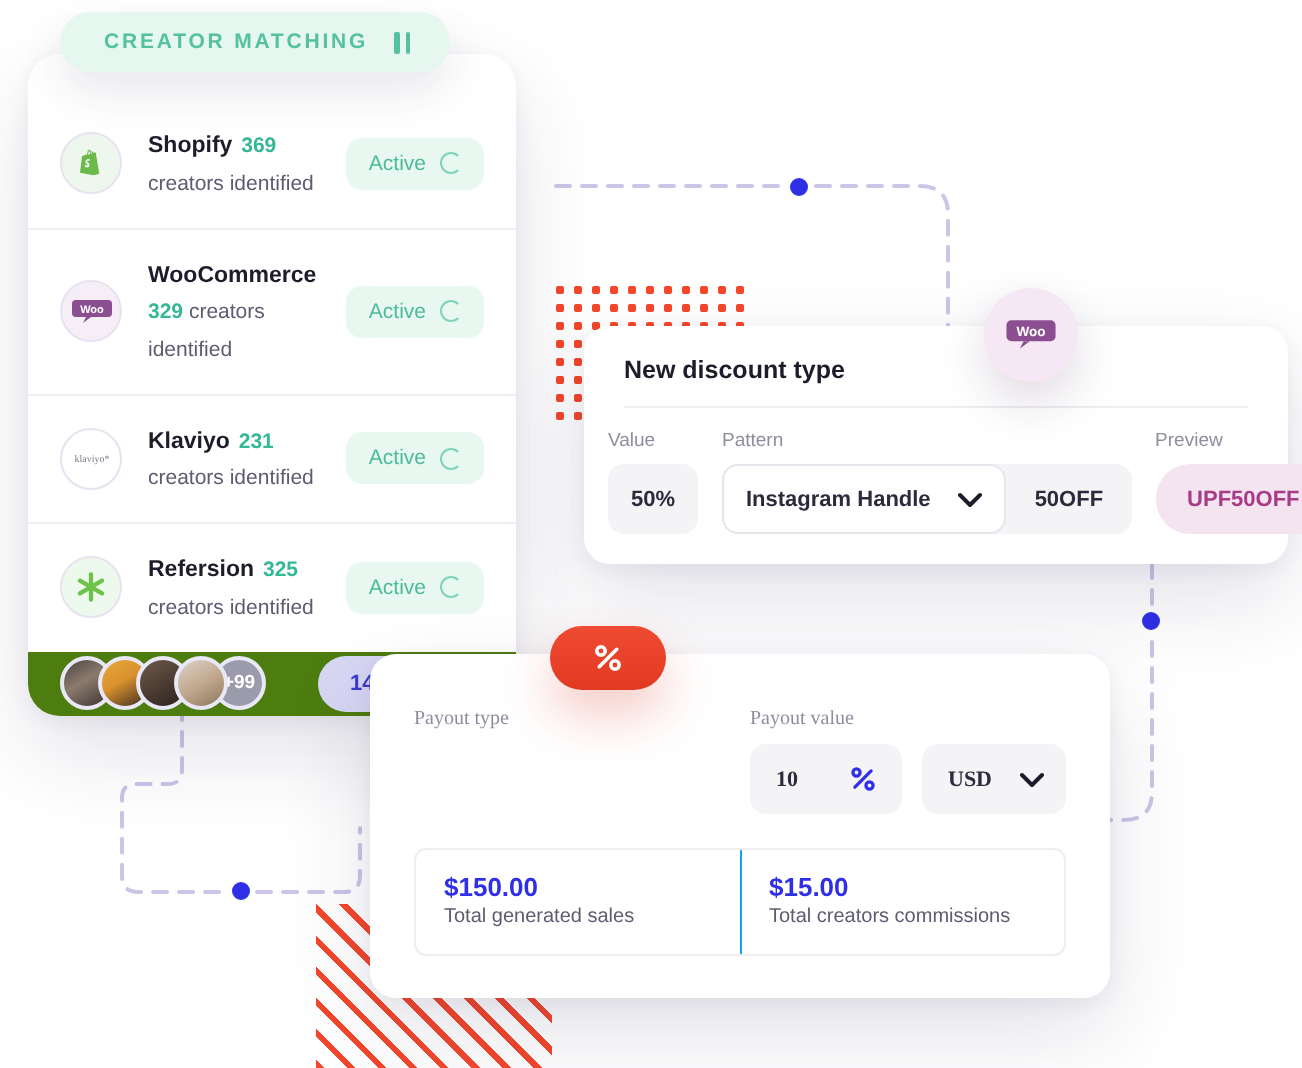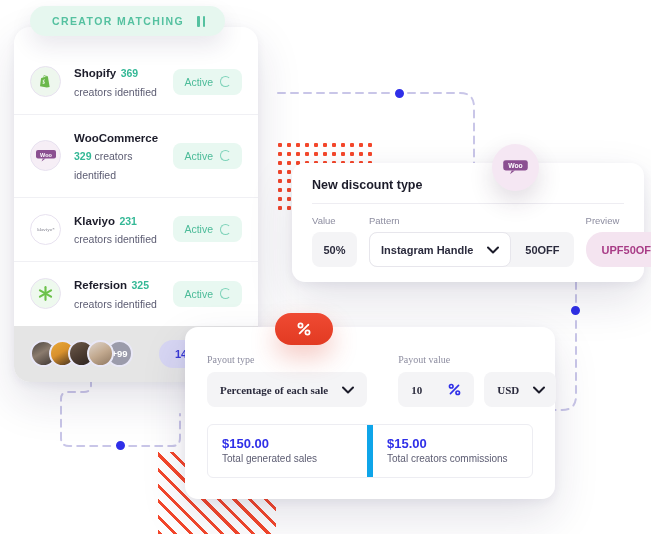--- a/index.html
+++ b/index.html
@@ -69,21 +69,21 @@
   .row-title { font-size: 11.5px; font-weight: bold; color: #1c1c2a; line-height: 1.45; }
   .row-sub { font-size: 10.5px; color: #5c5c72; line-height: 1.5; }
   .row-sub .num { color: #34b896; font-weight: bold; }
   .active-pill {
     background: #e8f8f1; color: #4bbb98; border-radius: 8px;
     font-size: 10.5px; padding: 7px 11px; display:flex; align-items:center; gap:7px;
   }
   .spinner { width: 11px; height: 11px; border: 1.6px solid #7fd3ba; border-radius: 50%; border-right-color: transparent; display:block; }
 
   .creator-footer {
-    background: #e5e5e5; padding: 14px 16px;
+    background: #4d7c0f; padding: 2px 16px;
     display: flex; align-items: center; gap: 26px;
   }
   .avatars { display: flex; }
   .avatars .av {
     width: 27px; height: 27px; border-radius: 50%;
     border: 2px solid #e9e8f7; margin-left: -8px;
     background-size: cover; overflow: hidden; position: relative;
   }
   .avatars .av:first-child { margin-left: 0; }
   .av-more {
@@ -98,21 +98,21 @@
 
   
   #discount-card { left: 292px; top: 163px; width: 352px; height: 119px; border-radius: 13px; }
   #woo-float {
     position: absolute; left: 492px; top: 144px; width: 47px; height: 47px;
     border-radius: 50%; background: #f5e7f3; display:flex; align-items:center; justify-content:center;
     box-shadow: 0 10px 24px rgba(60,30,70,.16); z-index: 6;
   }
   .disc-title { font-size: 12.5px; font-weight: bold; color: #1c1c2a; padding: 15px 20px 11px; }
   .disc-sep { height: 1px; background: #eeedf2; margin: 0 20px; }
-  .disc-body { display: flex; align-items: flex-end; gap: 12px; padding: 11px 20px 0; }
+  .disc-body { display: flex; align-items: flex-end; gap: 12px; padding: 11px 12px 0; }
   .fld-label { font-size: 9.5px; color: #8d8da0; margin-bottom: 6px; }
   .val-box {
     background: #f4f4f6; border-radius: 8px; height: 35px; width: 45px;
     display:flex; align-items:center; justify-content:center;
     font-size: 11px; font-weight: bold; color: #2b2b3d;
   }
   .pattern-wrap { display: flex; background: #f4f4f6; border-radius: 8px; height: 35px; align-items:center; }
   .pattern-select {
     background: #fff; border: 1px solid #e7e6ec; border-radius: 8px; height: 35px;
     display: flex; align-items:center; gap: 14px; padding: 0 11px;
@@ -141,21 +141,21 @@
     background: #f4f4f6; border-radius: 8px; height: 35px;
     display:flex; align-items:center; justify-content: space-between; gap: 14px;
     padding: 0 13px; font-size: 11px; font-weight: bold; color: #2b2b3d; white-space: nowrap;
   }
   .row-inline { display:flex; gap: 10px; }
   .totals {
     margin: 17px 22px 0; border: 1px solid #ededf2; border-radius: 6px;
     display: flex; height: 54px;
   }
   .total-cell { flex: 1; padding: 10px 14px; }
-  .total-cell + .total-cell { border-left: 6px solid #0ea5e9; }
+  .total-cell + .total-cell { border-left: 1px solid #0ea5e9; }
   .total-amt { font-size: 13px; font-weight: bold; color: #2f2fe8; line-height: 1.4; }
   .total-cap { font-size: 10px; color: #5c5c72; }
 
   .chev { flex: 0 0 auto; }
 </style>
 </head>
 <body>
 
 <div id="stage">
 
@@ -402,26 +402,20 @@
       <circle cx="12" cy="12" r="2.4" fill="none" stroke="#fff" stroke-width="2"></circle>
       <line x1="13" y1="3" x2="3" y2="13" stroke="#fff" stroke-width="2" stroke-linecap="round"></line>
     </svg>
   </div>
 
   <div class="card" id="affiliate-card">
     <div class="aff-body">
 
       <div style="flex:1;">
         <div class="aff-col-label">Payout type</div>
-        <div class="gray-select">
-          <span>Percentage of each sale</span>
-          <svg class="chev" width="12" height="8" viewBox="0 0 12 8">
-              <path d="M1 1.5L6 6.5L11 1.5" fill="none" stroke="#1c1c2a" stroke-width="2" stroke-linecap="round" stroke-linejoin="round"></path>
-            </svg>
-        </div>
       </div>
 
       <div>
         <div class="aff-col-label">Payout value</div>
         <div class="row-inline">
           <div class="gray-select" style="width:76px;">
             <span>10</span>
             <svg width="13" height="13" viewBox="0 0 16 16">
               <circle cx="4" cy="4" r="2.2" fill="none" stroke="#2f2fe8" stroke-width="2"></circle>
               <circle cx="12" cy="12" r="2.2" fill="none" stroke="#2f2fe8" stroke-width="2"></circle>

